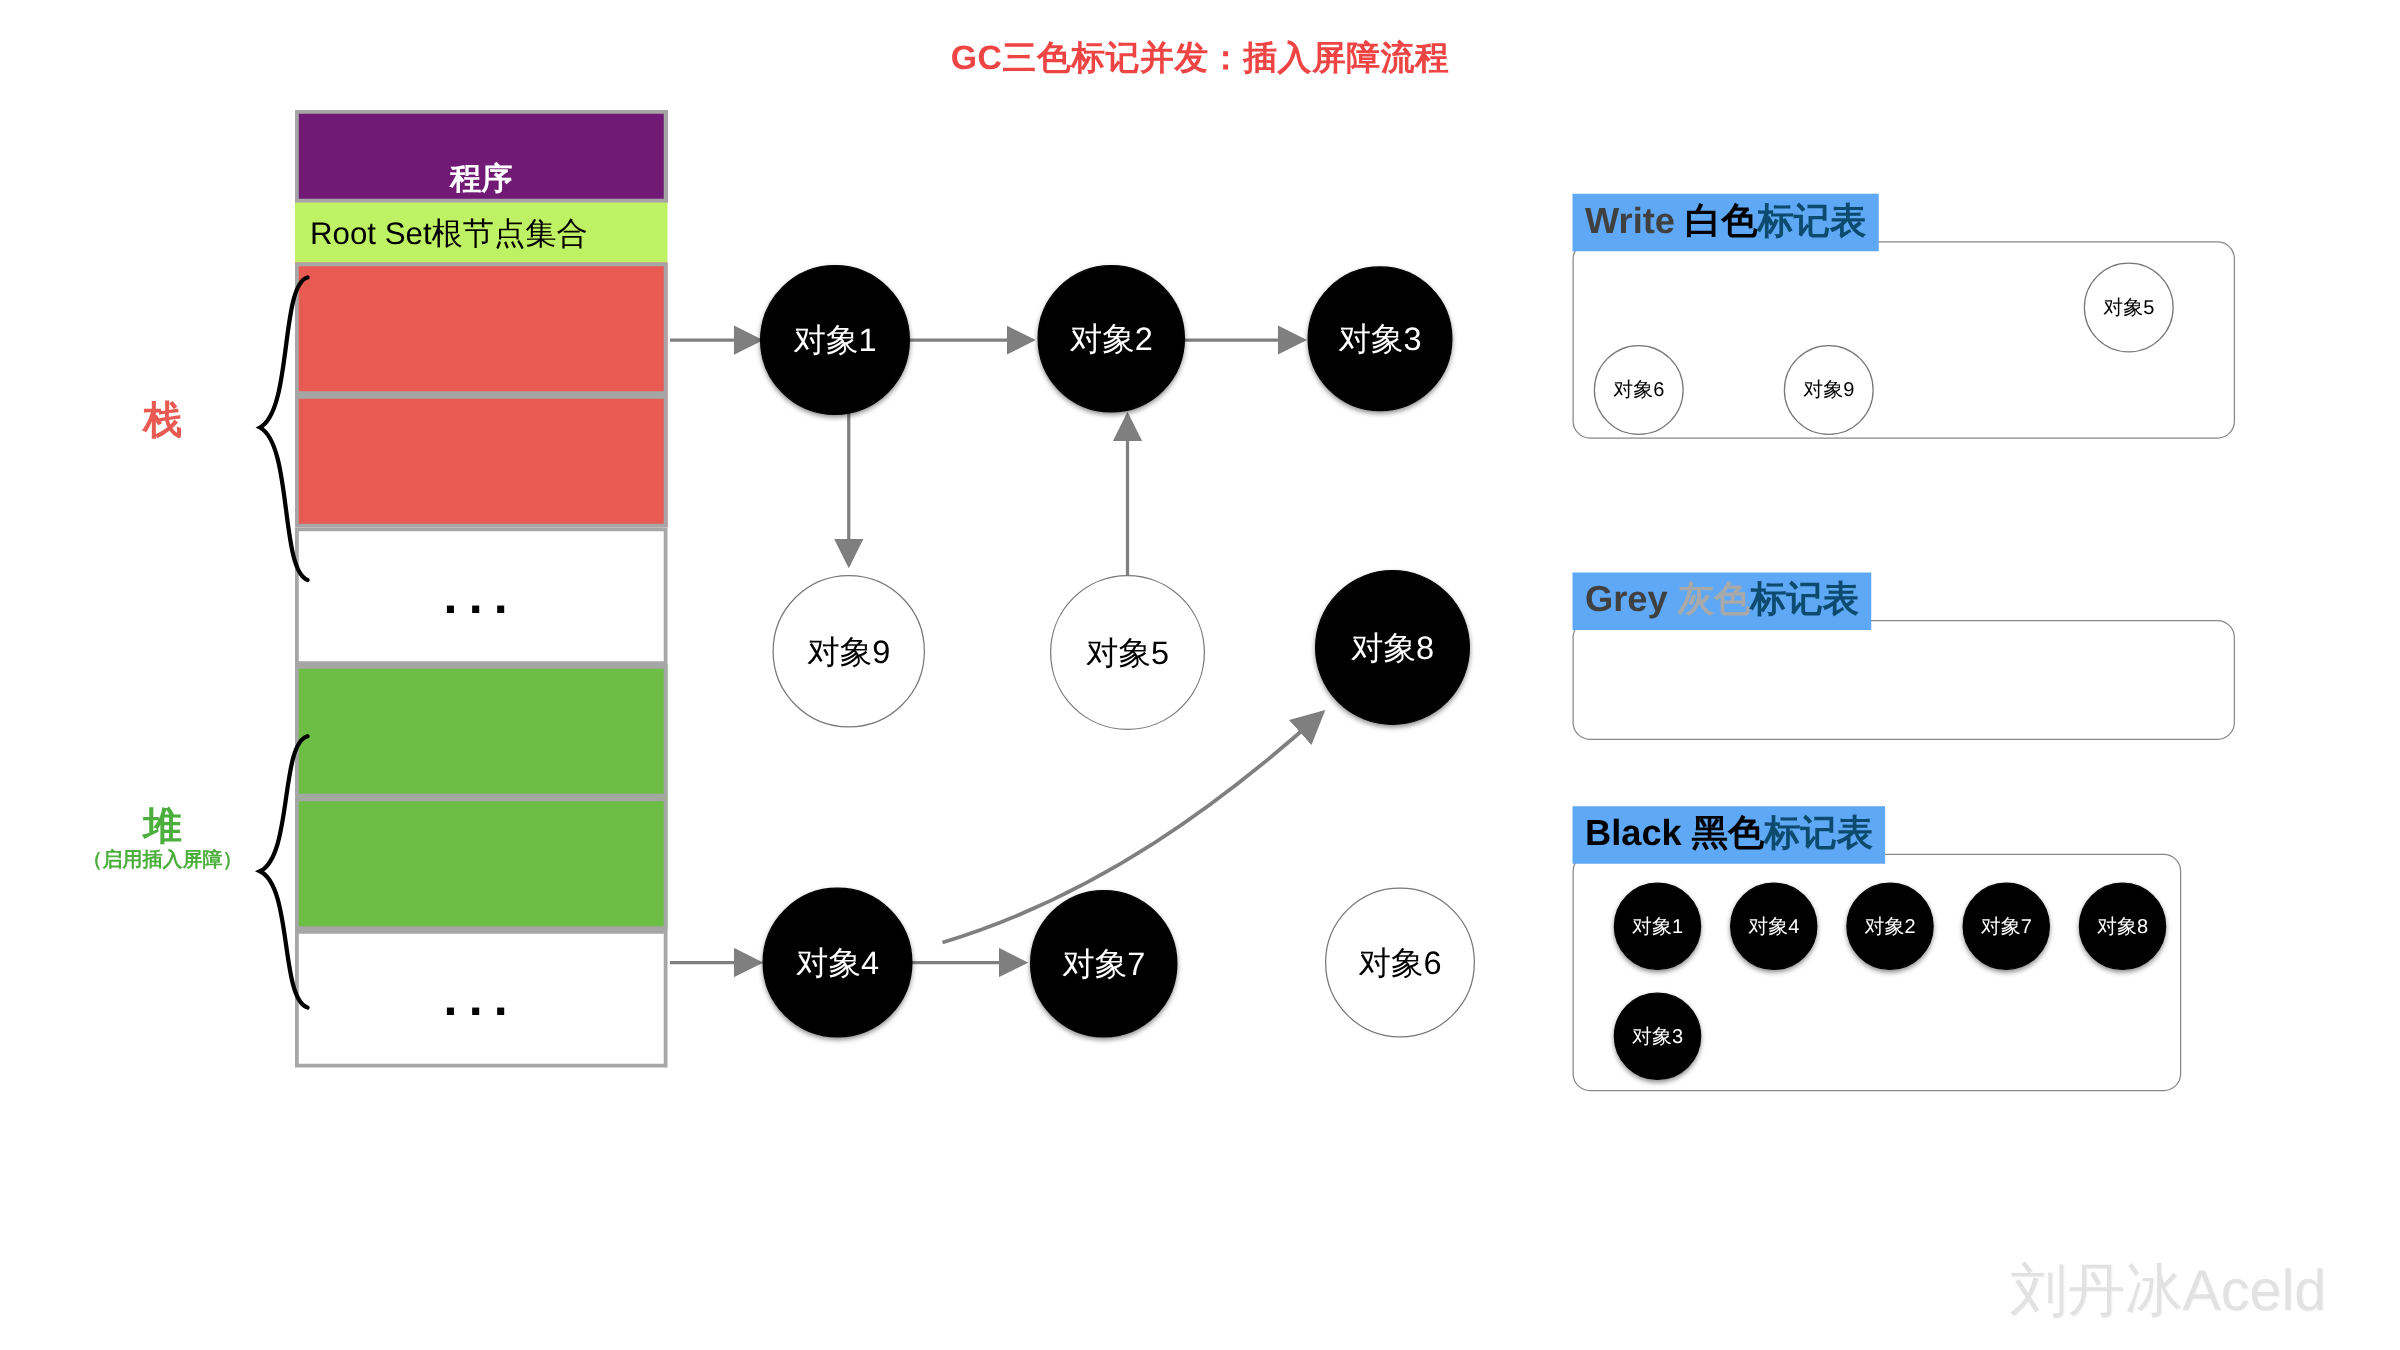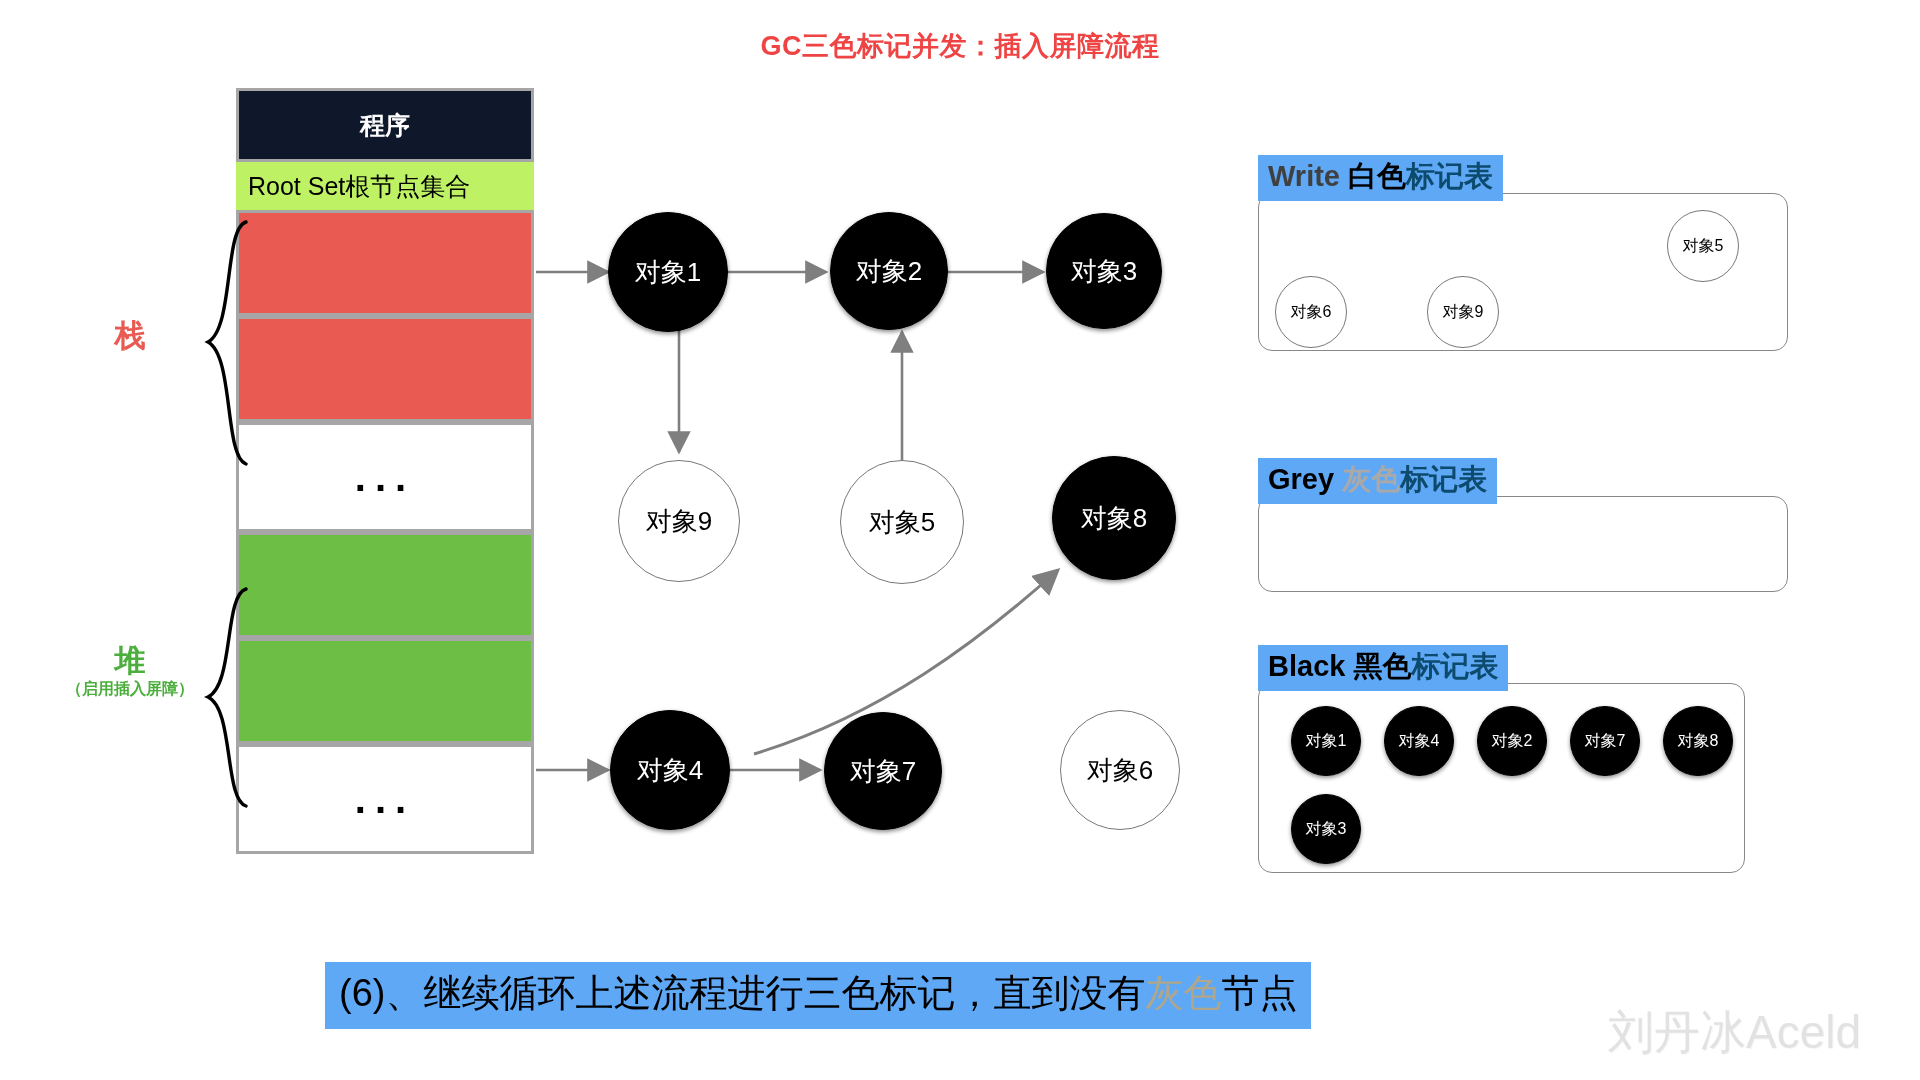--- a/index.html
+++ b/index.html
@@ -11,22 +11,22 @@
 
   
   .title{
     position:absolute;left:0;top:28px;width:1920px;text-align:center;
     font-size:27px;font-weight:bold;color:#ef4444;letter-spacing:.5px;
   }
 
   
   .mem-col{position:absolute;left:236px;top:88px;width:298px;}
   .mem-cell{box-sizing:border-box;border:3px solid #a6a6a6;width:298px;}
-  .cell-program{height:74px;background:#0f172a;border-color:#a6a6a6;
-    display:flex;align-items:center;justify-content:center;
+  .cell-program{height:74px;background:#701a75;border-color:#a6a6a6;
+    display:flex;align-items:flex-end;justify-content:center;
     color:#ffffff;font-size:25px;font-weight:bold;}
   .cell-rootset{height:48px;background:#bef264;border:none;
     display:flex;align-items:center;padding-left:12px;
     color:#000;font-size:25px;}
   .cell-red{height:106px;background:#e85a52;}
   .cell-green{height:106px;background:#6cbe45;}
   .cell-blank{height:110px;background:#ffffff;position:relative;}
   .dots{
     position:absolute;left:0;top:0;width:100%;height:100%;
     display:flex;align-items:center;justify-content:center;
@@ -52,21 +52,21 @@
   .node.white{background:#fff;color:#000;border:1.6px solid #777;}
 
   
   .mark-panel{position:absolute;}
   .mark-title{
     display:inline-block;background:#5fa8f5;padding:2px 10px 4px 10px;
     font-size:29px;font-weight:bold;white-space:nowrap;position:relative;z-index:3;
   }
   .mark-title .en-white{color:#404040;}
   .mark-title .cn-white{color:#000000;font-weight:bold;}
-  .mark-title .en-grey{color:#000000;}
+  .mark-title .en-grey{color:#404040;}
   .mark-title .cn-grey{color:#a9a9a9;font-weight:bold;}
   .mark-title .en-black{color:#000000;}
   .mark-title .cn-black{color:#000000;font-weight:bold;}
   .mark-title .tail{color:#0c4a6e;font-weight:bold;}
   .mark-box{
     box-sizing:border-box;border:1.6px solid #888;border-radius:14px;
     background:#fff;position:relative;margin-top:-8px;
   }
   .chip{
     position:absolute;border-radius:50%;
@@ -226,19 +226,16 @@
       </div>
       <div class="chip black" style="left:404px;top:22px;width:70px;height:70px;">
         <span>对象8</span>
       </div>
       <div class="chip black" style="left:32px;top:110px;width:70px;height:70px;">
         <span>对象3</span>
       </div>
     </div>
   </div>
 
-  <div class="caption">
-    <span>(6)、继续循环上述流程进行三色标记，直到没有</span><span class="grey-word">灰色</span><span>节点</span>
-  </div>
 
   <div class="watermark">刘丹冰Aceld</div>
 
 </div>
 
 </body></html>

